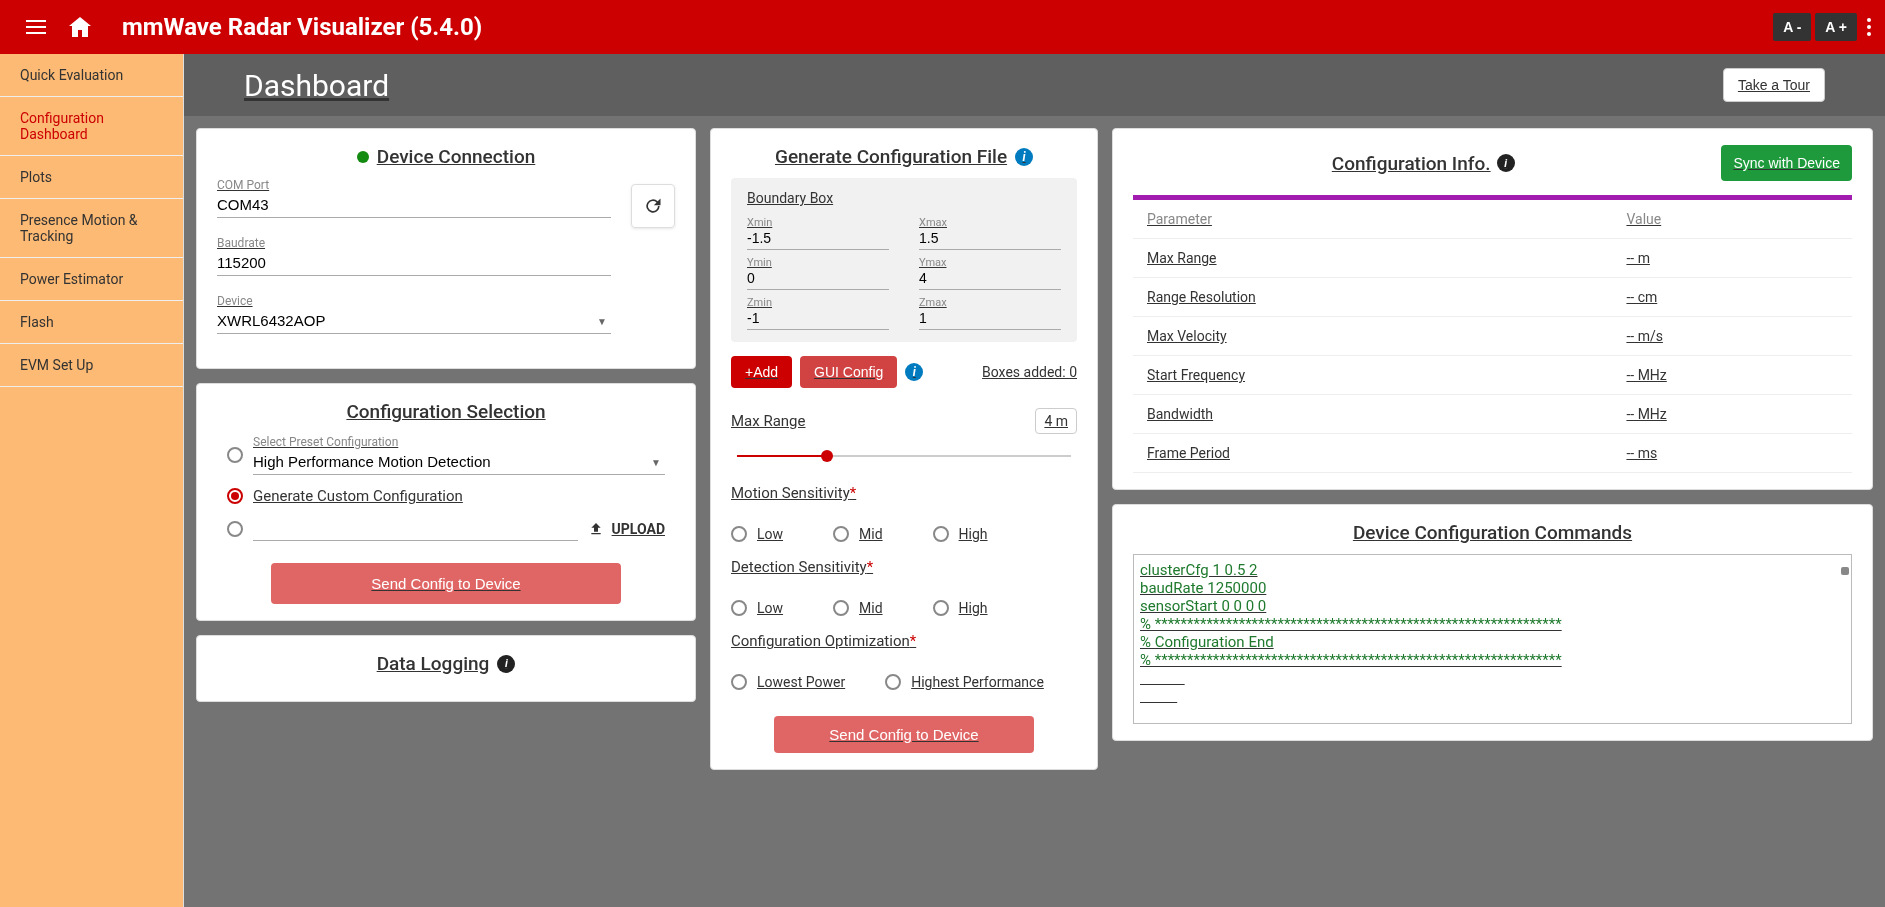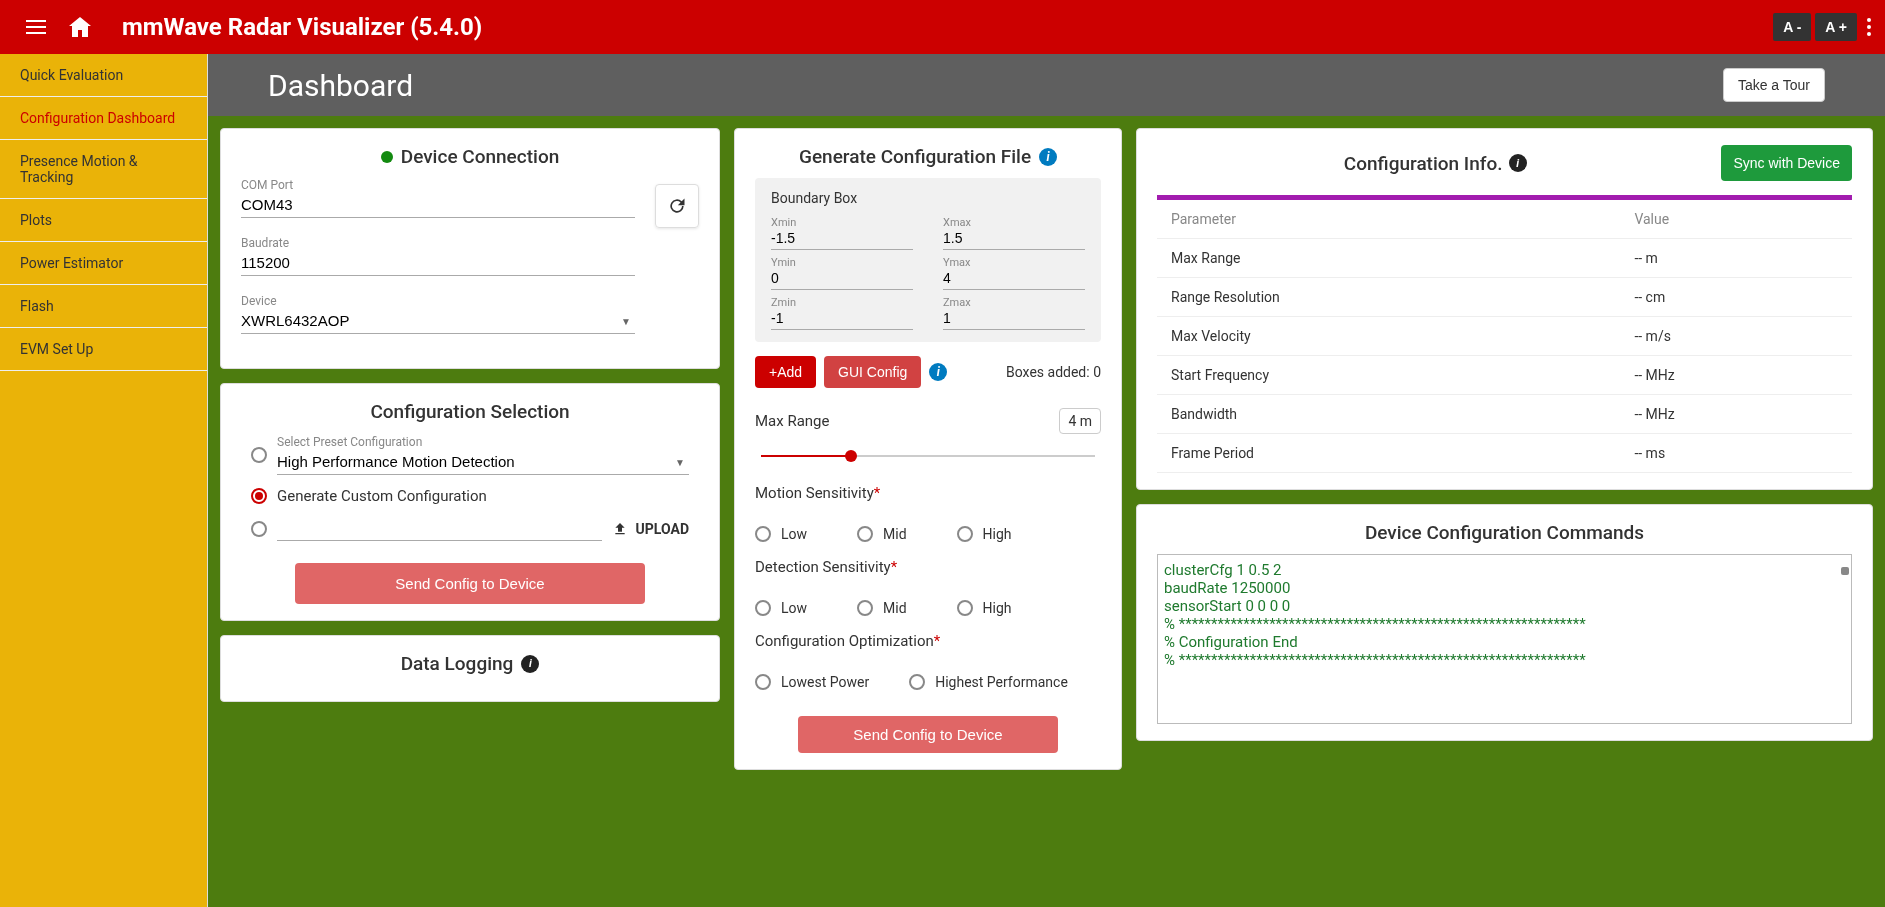--- a/index.html
+++ b/index.html
@@ -8,26 +8,26 @@
 
 .header { background: #cc0000; color: #fff; height: 54px; display: flex; align-items: center; padding: 0 14px; }
 .hb-icon { width: 24px; height: 24px; margin: 0 10px; cursor: pointer; display: flex; align-items: center; justify-content: center; }
 .app-title { font-size: 24px; font-weight: 700; margin-left: 20px; }
 .header-spacer { flex: 1; }
 .font-btn { background: #333; color: #fff; border: none; padding: 6px 10px; margin-left: 4px; font-size: 14px; font-weight: 700; cursor: pointer; border-radius: 2px; }
 .kebab { cursor: pointer; margin-left: 10px; }
 
 
 .container { display: flex; height: calc(100vh - 54px); }
-.sidebar { width: 208px; border-right: 1px solid #ddd; background: #eab308; overflow: auto; }
+.sidebar { width: 184px; border-right: 1px solid #ddd; background: #fdba74; overflow: auto; }
 .sidebar-item { padding: 13px 20px; font-size: 14px; color: #333; cursor: pointer; border-bottom: 1px solid #eee; }
 .sidebar-item.active { color: #cc0000; }
 
 
-.main { flex: 1; background: #4d7c0f; overflow: auto; }
+.main { flex: 1; background: #737373; overflow: auto; text-decoration: underline; }
 .dash-header { background: #5f5f5f; color: #fff; height: 62px; display: flex; align-items: center; padding: 0 60px 0 60px; }
 .dash-title { font-size: 30px; font-weight: 400; }
 .dash-header .spacer { flex: 1; }
 .take-tour { background: #fff; color: #333; border: 1px solid #ccc; padding: 8px 14px; border-radius: 4px; cursor: pointer; font-size: 14px; }
 
 .content { padding: 12px; display: flex; gap: 14px; align-items: flex-start; }
 .col { display: flex; flex-direction: column; gap: 14px; }
 .col1 { flex: 0 0 500px; }
 .col2 { flex: 0 0 388px; }
 .col3 { flex: 1; min-width: 0; }
@@ -122,22 +122,22 @@
         <circle cx="2" cy="16" r="2" fill="#fff"></circle>
       </svg>
   </div>
 </div>
 
 <div class="container">
 
   <div class="sidebar">
     <div class="sidebar-item">Quick Evaluation</div>
     <div class="sidebar-item active">Configuration Dashboard</div>
+    <div class="sidebar-item">Plots</div>
     <div class="sidebar-item">Presence Motion &amp; Tracking</div>
-    <div class="sidebar-item">Plots</div>
     <div class="sidebar-item">Power Estimator</div>
     <div class="sidebar-item">Flash</div>
     <div class="sidebar-item">EVM Set Up</div>
   </div>
 
   <div class="main">
     <div class="dash-header">
       <div class="dash-title">Dashboard</div>
       <div class="spacer"></div>
       <button class="take-tour">Take a Tour</button>

